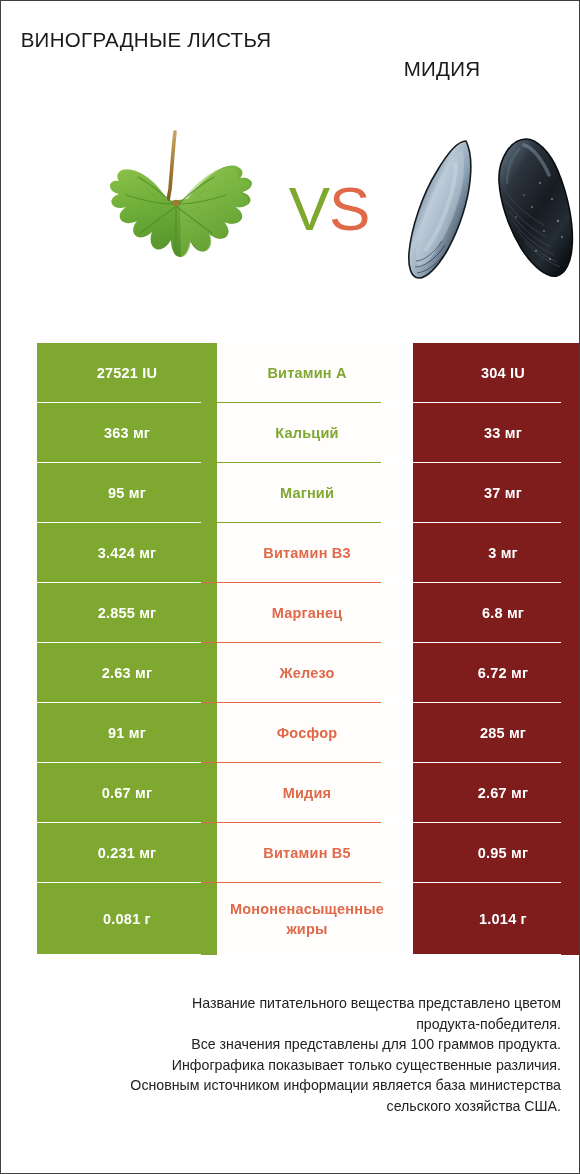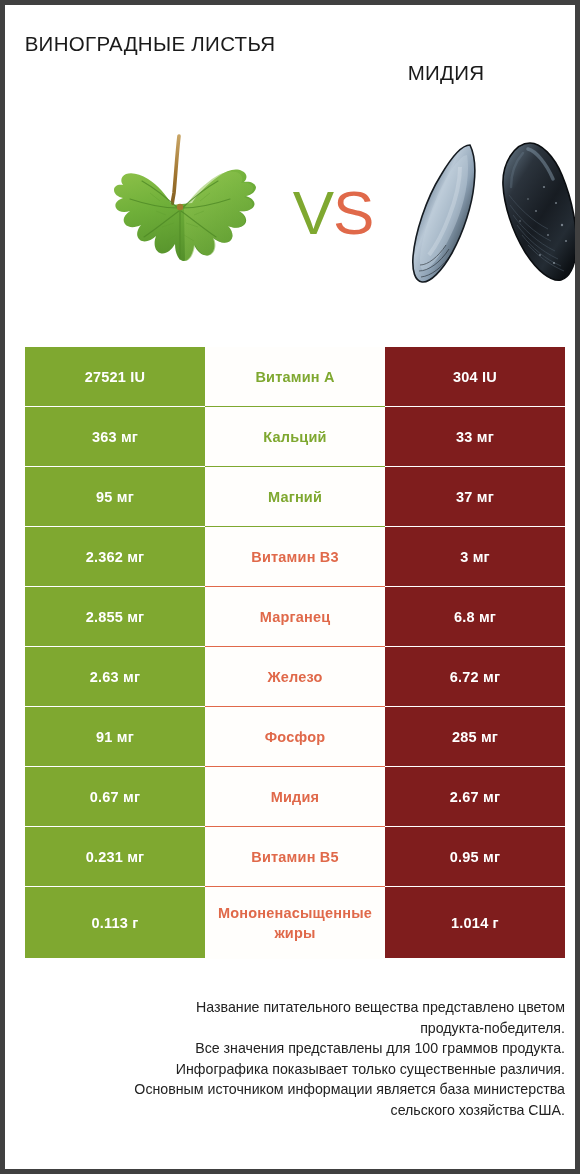--- a/index.html
+++ b/index.html
@@ -11,21 +11,21 @@
     background: #ffffff;
     font-family: "Liberation Sans", "DejaVu Sans", sans-serif;
     -webkit-font-smoothing: antialiased;
   }
 
   #page {
     position: relative;
     width: 580px;
     height: 1174px;
     background: #ffffff;
-    border: 5px solid #404040;
+    border: 1px solid #404040;
     overflow: hidden;
   }
 
   
   #header {
     position: absolute;
     top: 0; left: 0;
     width: 580px;
     height: 110px;
   }
@@ -118,20 +118,21 @@
     text-align: center;
     font-size: 14.5px;
     font-weight: bold;
     letter-spacing: 0.2px;
     line-height: 19px;
   }
   .cell-left, .cell-right {
     width: 180px;
     flex: 0 0 180px;
     color: #ffffff;
+    margin-left: 16px;
   }
   .cell-left  { background: #7FA830; }
   .cell-right { background: #7f1d1d; }
 
   .cell-mid {
     width: 180px;
     flex: 0 0 180px;
     background: #fffefc;
     position: relative;
     z-index: 2;
@@ -385,21 +386,21 @@
       <div class="cell cell-mid">
           <span class="label">Магний</span>
         </div>
       <div class="cell cell-right">37 мг</div>
       <div class="hair-l"></div>
       <div class="divider"></div>
       <div class="hair-r"></div>
     </div>
 
     <div class="row win-orange">
-      <div class="cell cell-left">2.362 мг</div>
+      <div class="cell cell-left">3.424 мг</div>
       <div class="cell cell-mid">
           <span class="label">Витамин B3</span>
         </div>
       <div class="cell cell-right">3 мг</div>
       <div class="hair-l"></div>
       <div class="divider"></div>
       <div class="hair-r"></div>
     </div>
 
     <div class="row win-orange">
@@ -451,21 +452,21 @@
       <div class="cell cell-mid">
           <span class="label">Витамин B5</span>
         </div>
       <div class="cell cell-right">0.95 мг</div>
       <div class="hair-l"></div>
       <div class="divider"></div>
       <div class="hair-r"></div>
     </div>
 
     <div class="row win-orange tall">
-      <div class="cell cell-left">0.113 г</div>
+      <div class="cell cell-left">0.081 г</div>
       <div class="cell cell-mid">
           <span class="label">Мононенасыщенные жиры</span>
         </div>
       <div class="cell cell-right">1.014 г</div>
       <div class="hair-l"></div>
 
       <div class="hair-r"></div>
     </div>
 
   </div>

